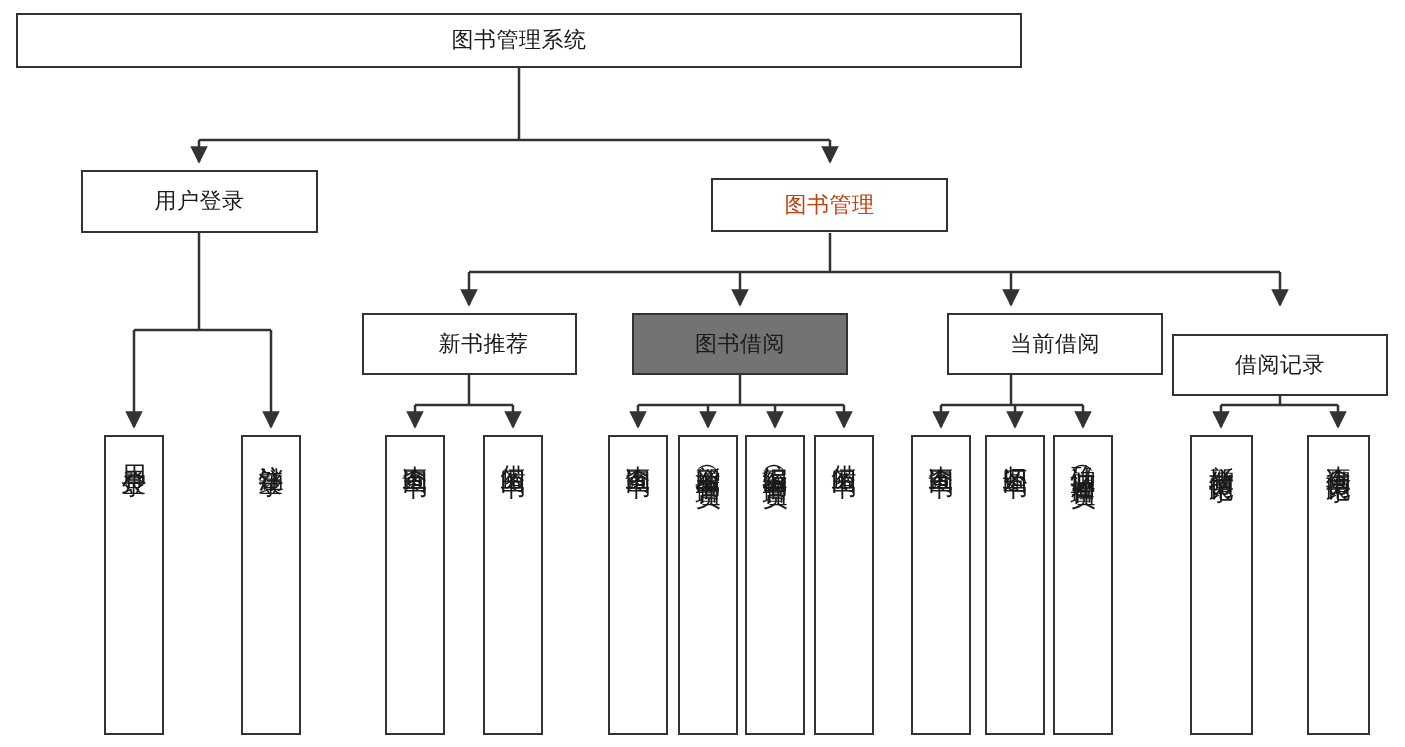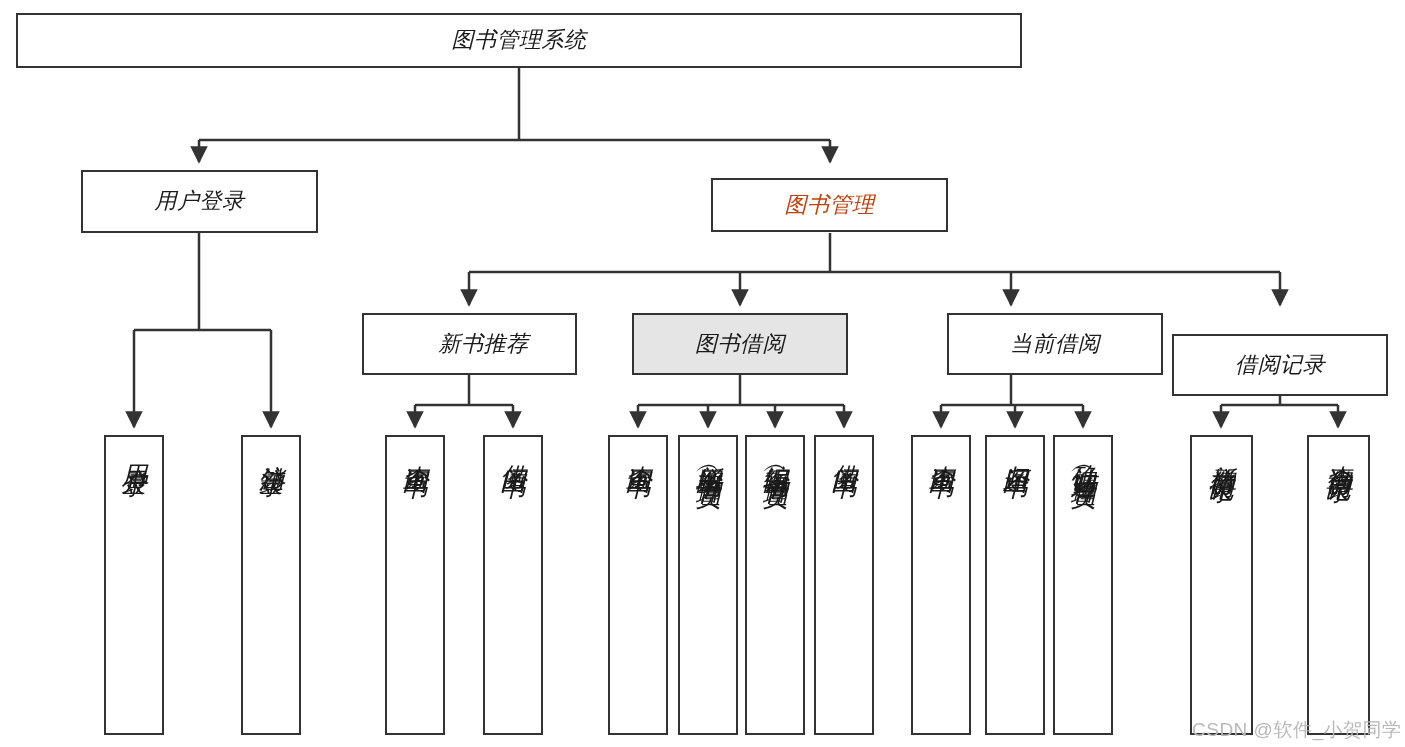--- a/index.html
+++ b/index.html
@@ -34,21 +34,20 @@
     display: flex;
     align-items: center;
     justify-content: center;
     color: #1a1a1a;
   }
   .node .label {
     display: block;
     text-align: center;
     line-height: 1.28;
     white-space: nowrap;
-    font-style: italic;
   }
   
   .node.horiz .label {
     font-size: 22px;
     letter-spacing: 0.5px;
   }
   .node.root .label {
     font-size: 22px;
   }
   
@@ -135,21 +134,21 @@
   <div class="node horiz" style="left: 81px; top: 170px; width: 237px; height: 63px; border-color: rgb(51, 51, 51); background: rgb(255, 255, 255); color: rgb(26, 26, 26);">
     <span class="label">用户登录</span>
   </div>
   <div class="node horiz" style="left: 711px; top: 178px; width: 237px; height: 54px; border-color: rgb(51, 51, 51); background: rgb(255, 255, 255); color: #c2410c;">
     <span class="label">图书管理</span>
   </div>
 
   <div class="node horiz" style="left: 362px; top: 313px; width: 215px; height: 62px; border-color: rgb(51, 51, 51); background: rgb(255, 255, 255); color: rgb(26, 26, 26); padding-left: 28px;">
     <span class="label">新书推荐</span>
   </div>
-  <div class="node horiz" style="left: 632px; top: 313px; width: 216px; height: 62px; border-color: rgb(51, 51, 51); background: #e5e5e5; color: rgb(26, 26, 26);">
+  <div class="node horiz" style="left: 632px; top: 313px; width: 216px; height: 62px; border-color: rgb(51, 51, 51); background: #737373; color: rgb(26, 26, 26);">
     <span class="label">图书借阅</span>
   </div>
   <div class="node horiz" style="left: 903px; top: 313px; width: 216px; height: 62px; border-color: rgb(51, 51, 51); background: rgb(255, 255, 255); color: rgb(26, 26, 26); margin-left: 44px;">
     <span class="label">当前借阅</span>
   </div>
   <div class="node horiz" style="left: 1172px; top: 299px; width: 216px; height: 62px; border-color: rgb(51, 51, 51); background: rgb(255, 255, 255); color: rgb(26, 26, 26); margin-top: 35px;">
     <span class="label">借阅记录</span>
   </div>
 
   <div class="node vert" style="left: 104px; top: 435px; width: 60px; height: 300px; border-color: rgb(51, 51, 51); background: rgb(255, 255, 255); color: rgb(26, 26, 26);">
@@ -185,17 +184,14 @@
   <div class="node vert" style="left: 1053px; top: 435px; width: 60px; height: 300px; border-color: rgb(51, 51, 51); background: rgb(255, 255, 255); color: rgb(26, 26, 26);">
     <span class="label">确认归还（管理员）</span>
   </div>
   <div class="node vert" style="left: 1190px; top: 435px; width: 63px; height: 300px; border-color: rgb(51, 51, 51); background: rgb(255, 255, 255); color: rgb(26, 26, 26);">
     <span class="label">新增借阅记录</span>
   </div>
   <div class="node vert" style="left: 1307px; top: 435px; width: 63px; height: 300px; border-color: rgb(51, 51, 51); background: rgb(255, 255, 255); color: rgb(26, 26, 26);">
     <span class="label">查询借阅记录</span>
   </div>
 
-  <div class="watermark" style="left: 1192px; top: 717px; color: rgb(185, 185, 185);">
-    <span>CSDN @软件_小贺同学</span>
-  </div>
 
 </div>
 
 </body></html>

